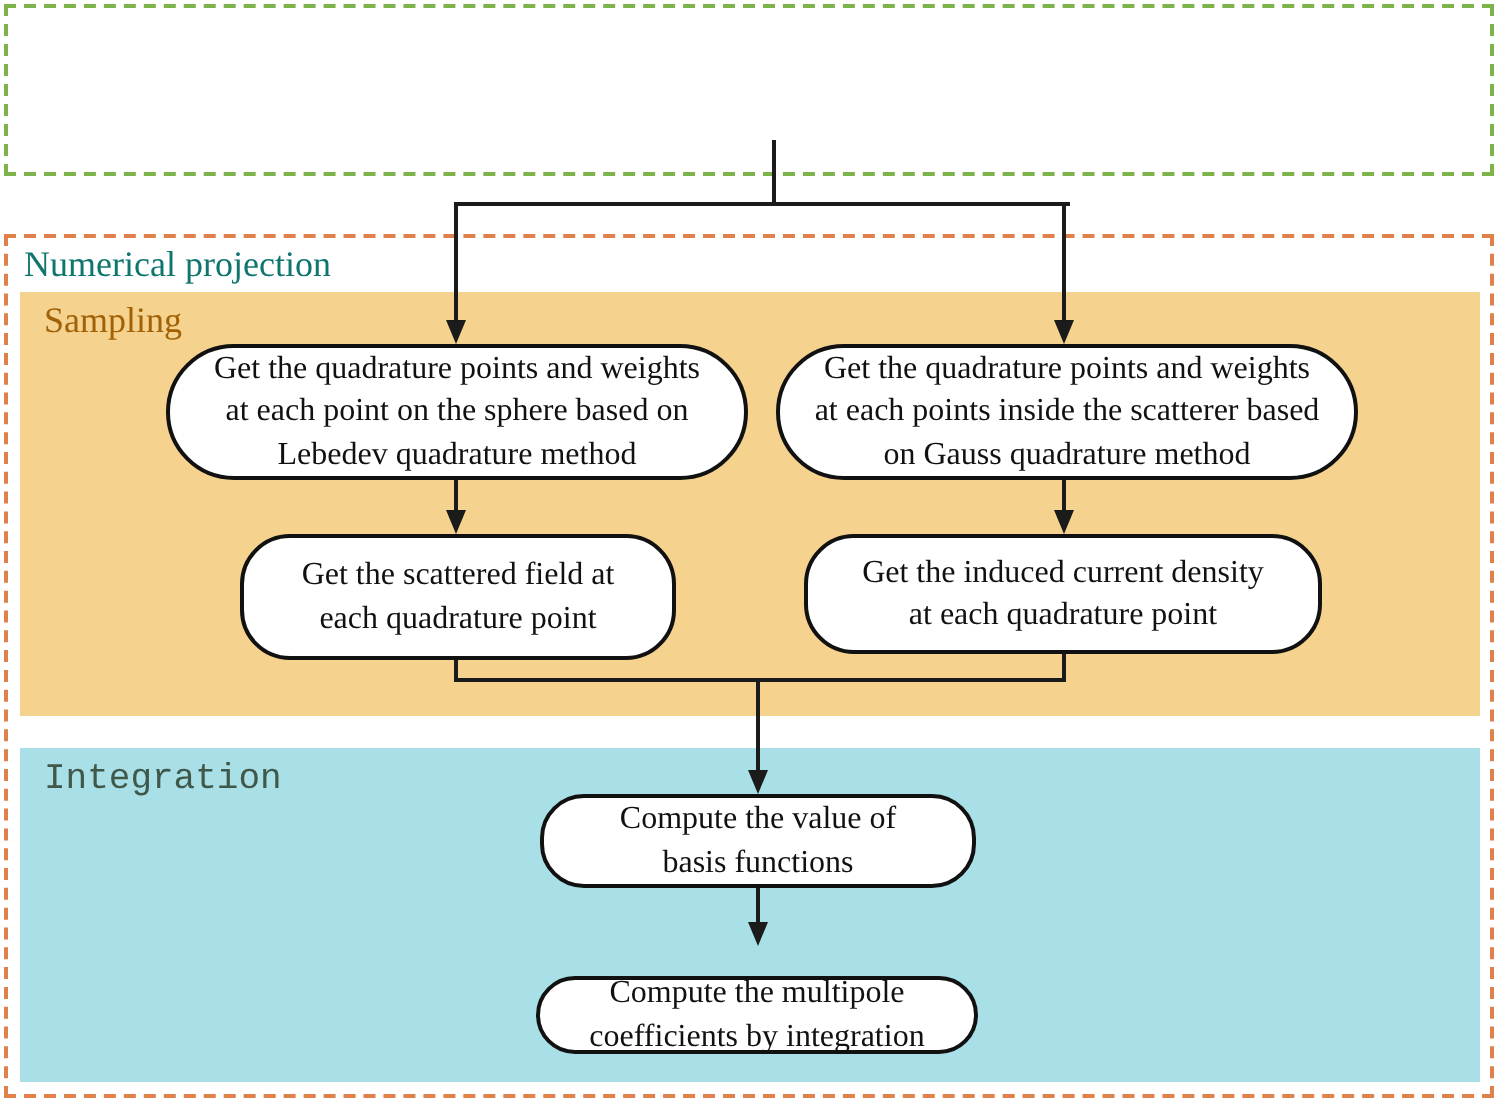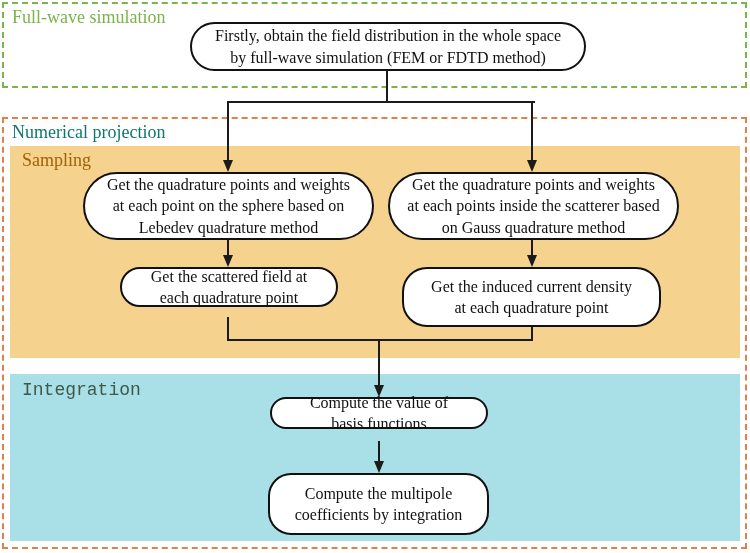--- a/index.html
+++ b/index.html
@@ -31,24 +31,24 @@
     justify-content: center;
     text-align: center;
     white-space: pre;
     font-size: 16px;
     line-height: 1.32;
     color: #111111;
   }
   .pill-topsim    { left: 190px; top: 22px;  width: 396px; height: 49px; border-radius: 25px; }
   .pill-lebedev   { left: 83px;  top: 172px; width: 291px; height: 68px; border-radius: 34px; }
   .pill-gauss     { left: 388px; top: 172px; width: 291px; height: 68px; border-radius: 34px; }
-  .pill-scattered { left: 120px; top: 267px; width: 218px; height: 40px; border-radius: 25px; }
+  .pill-scattered { left: 120px; top: 267px; width: 218px; height: 63px; border-radius: 25px; }
   .pill-induced   { left: 402px; top: 267px; width: 259px; height: 60px; border-radius: 25px; }
-  .pill-basis     { left: 270px; top: 397px; width: 218px; height: 32px; border-radius: 22px; }
-  .pill-multipole { left: 268px; top: 473px; width: 221px; height: 62px; border-radius: 23px; }
+  .pill-basis     { left: 270px; top: 397px; width: 218px; height: 47px; border-radius: 22px; }
+  .pill-multipole { left: 268px; top: 488px; width: 221px; height: 39px; border-radius: 23px; }
   .vline, .hline { position: absolute; background: #1b1b1b; }
   .vline { width: 2px; }
   .hline { height: 2px; }
   .arrow-down {
     position: absolute;
     width: 0; height: 0;
     border-left: 5px solid transparent;
     border-right: 5px solid transparent;
     border-top: 12px solid #1b1b1b;
   }
@@ -57,21 +57,20 @@
 <body>
 
 <div class="canvas">
 
   <div class="dashed-box green-box"></div>
   <div class="dashed-box orange-box"></div>
 
   <div class="band band-sampling"></div>
   <div class="band band-integration"></div>
 
-  <div class="section-label lbl-fullwave">Full-wave simulation</div>
   <div class="section-label lbl-numerical">Numerical projection</div>
   <div class="section-label lbl-sampling">Sampling</div>
   <div class="section-label lbl-integration">Integration</div>
 
   <div class="vline" style="left:386px; top:70px; height:33px;"></div>
   <div class="hline" style="left:227px; top:101px; width:308px;"></div>
   <div class="vline" style="left:227px; top:101px; height:60px;"></div>
   <div class="vline" style="left:531px; top:101px; height:60px;"></div>
   <div class="arrow-down" style="left:223px; top:160px;"></div>
   <div class="arrow-down" style="left:527px; top:160px;"></div>
@@ -83,22 +82,20 @@
 
   <div class="vline" style="left:227px; top:317px; height:24px;"></div>
   <div class="vline" style="left:531px; top:317px; height:24px;"></div>
   <div class="hline" style="left:227px; top:339px; width:306px;"></div>
   <div class="vline" style="left:378px; top:339px; height:47px;"></div>
   <div class="arrow-down" style="left:374px; top:385px;"></div>
 
   <div class="vline" style="left:378px; top:441px; height:21px;"></div>
   <div class="arrow-down" style="left:374px; top:461px;"></div>
 
-  <div class="pill pill-topsim">Firstly, obtain the field distribution in the whole space
-by full-wave simulation (FEM or FDTD method)</div>
   <div class="pill pill-lebedev">Get the quadrature points and weights
 at each point on the sphere based on
 Lebedev quadrature method</div>
   <div class="pill pill-gauss">Get the quadrature points and weights
 at each points inside the scatterer based
 on Gauss quadrature method</div>
   <div class="pill pill-scattered">Get the scattered field at
 each quadrature point</div>
   <div class="pill pill-induced">Get the induced current density
 at each quadrature point</div>

